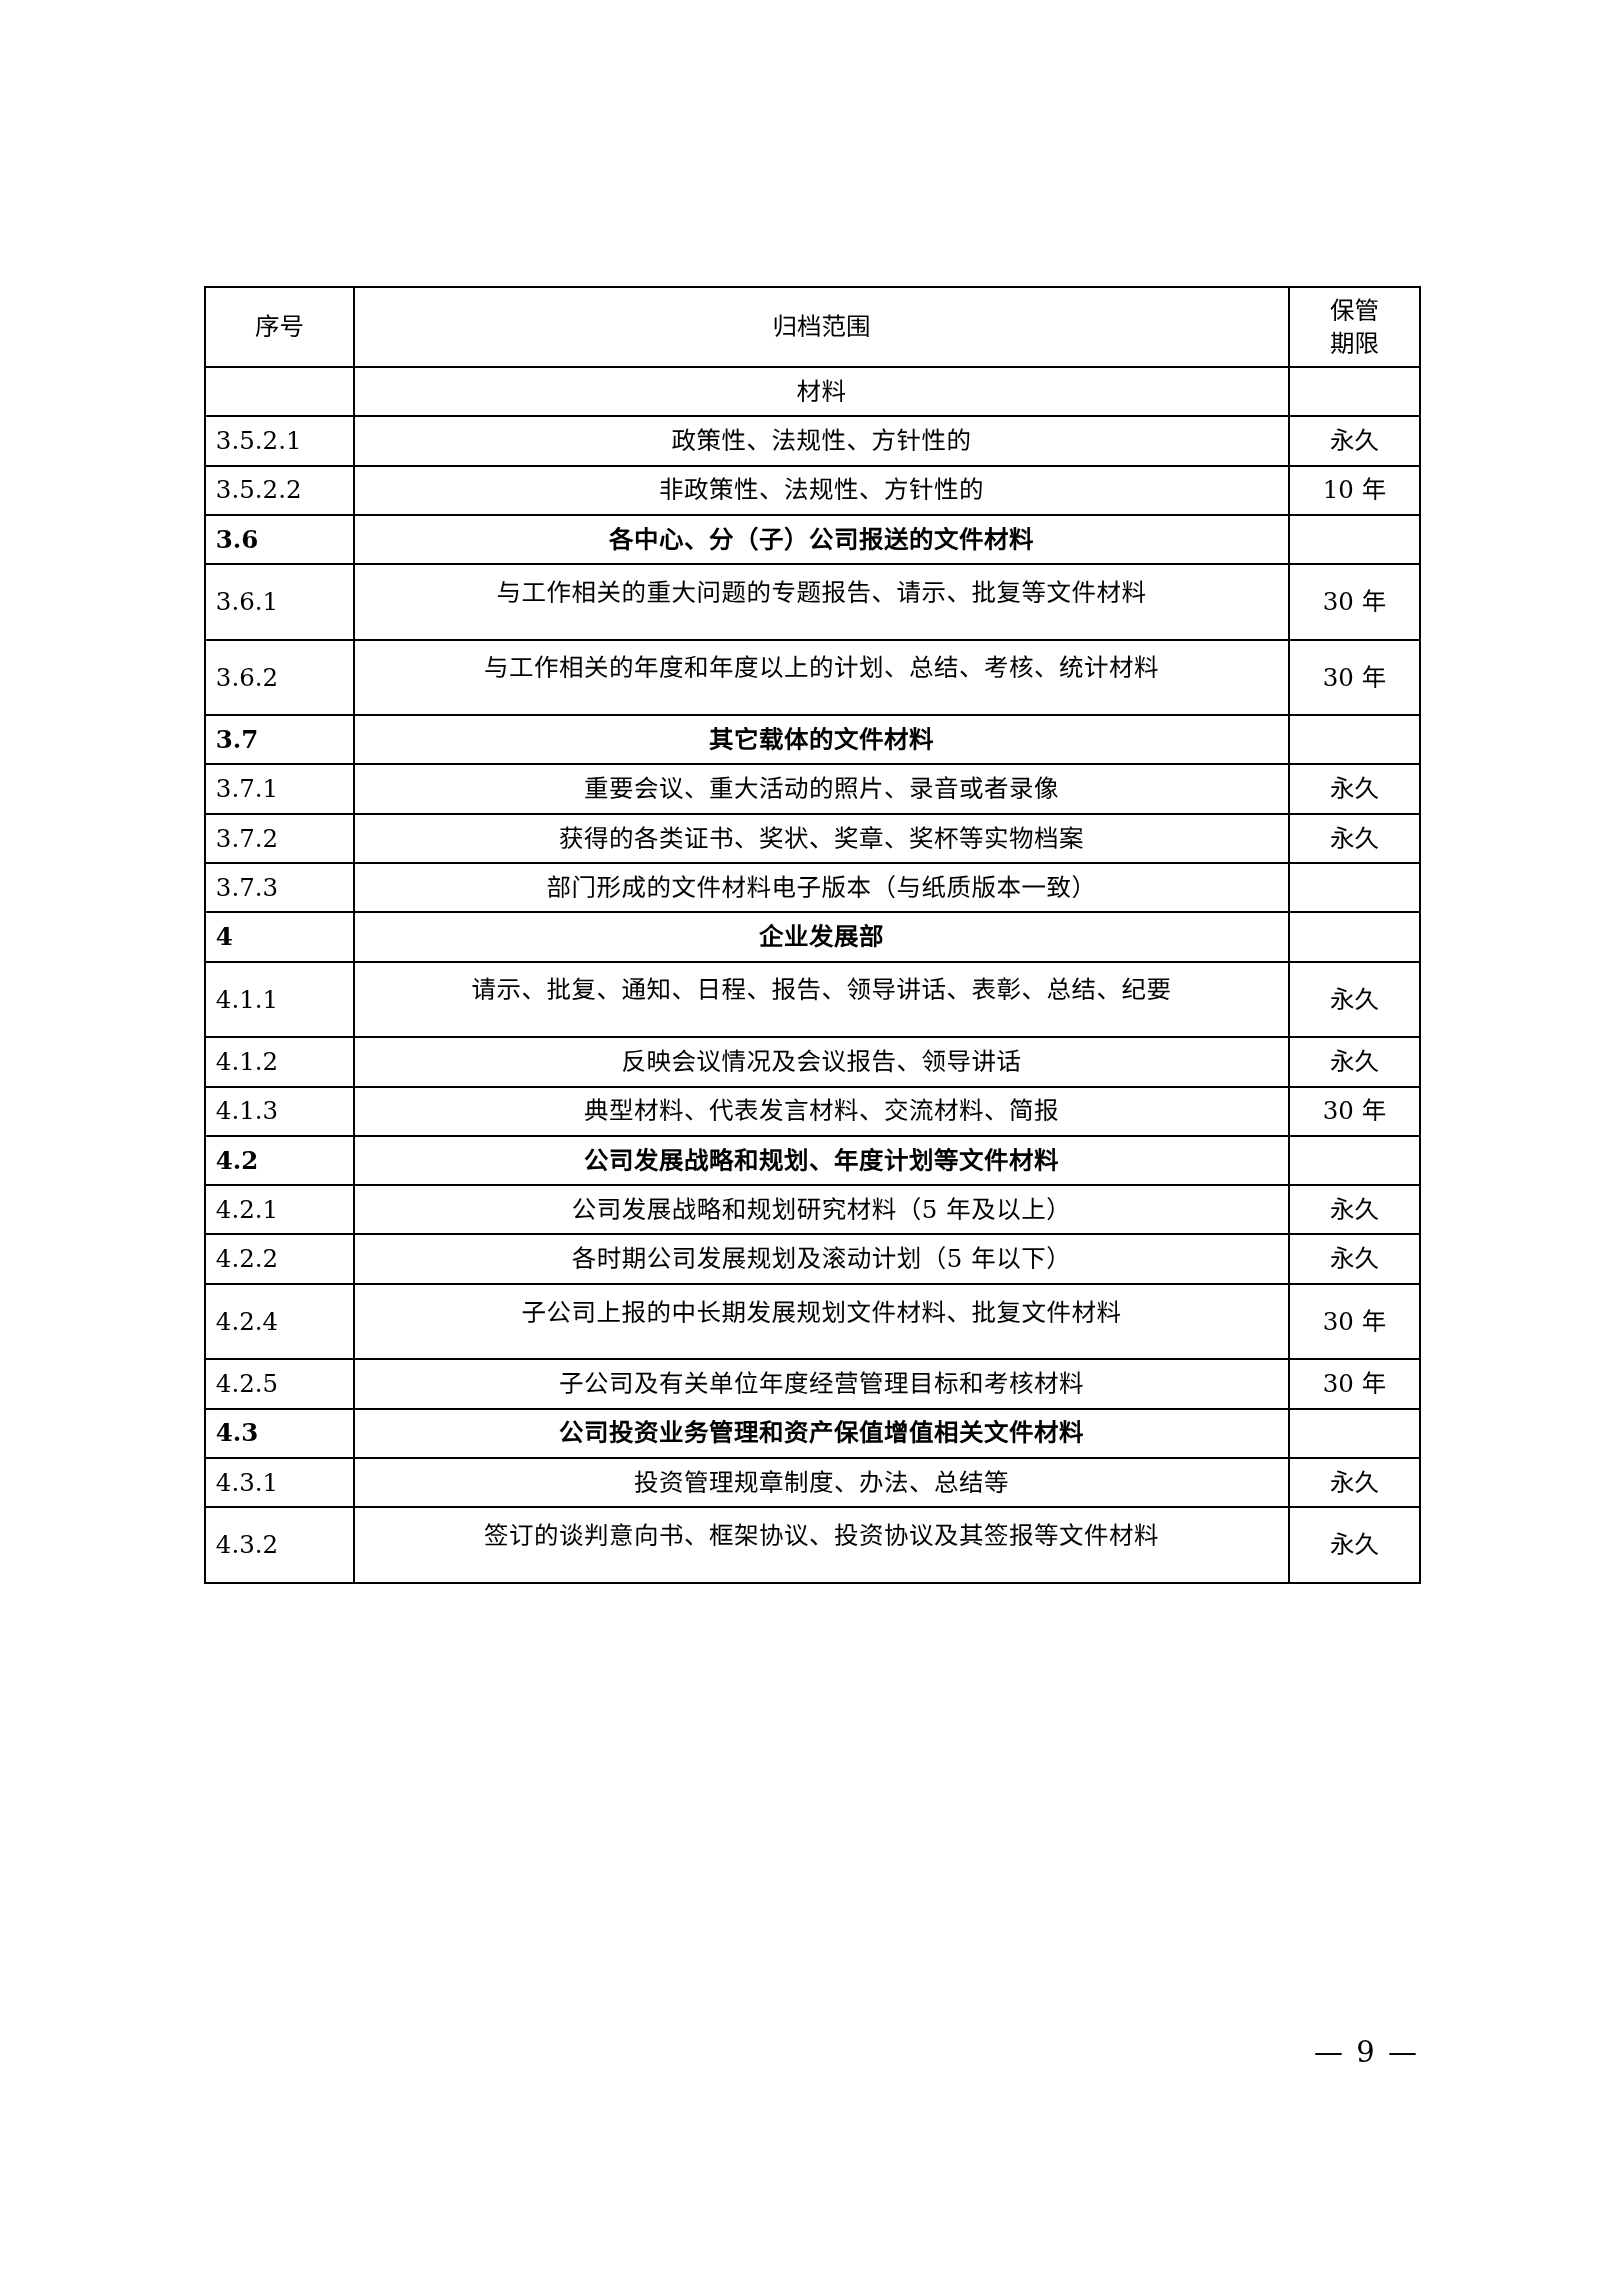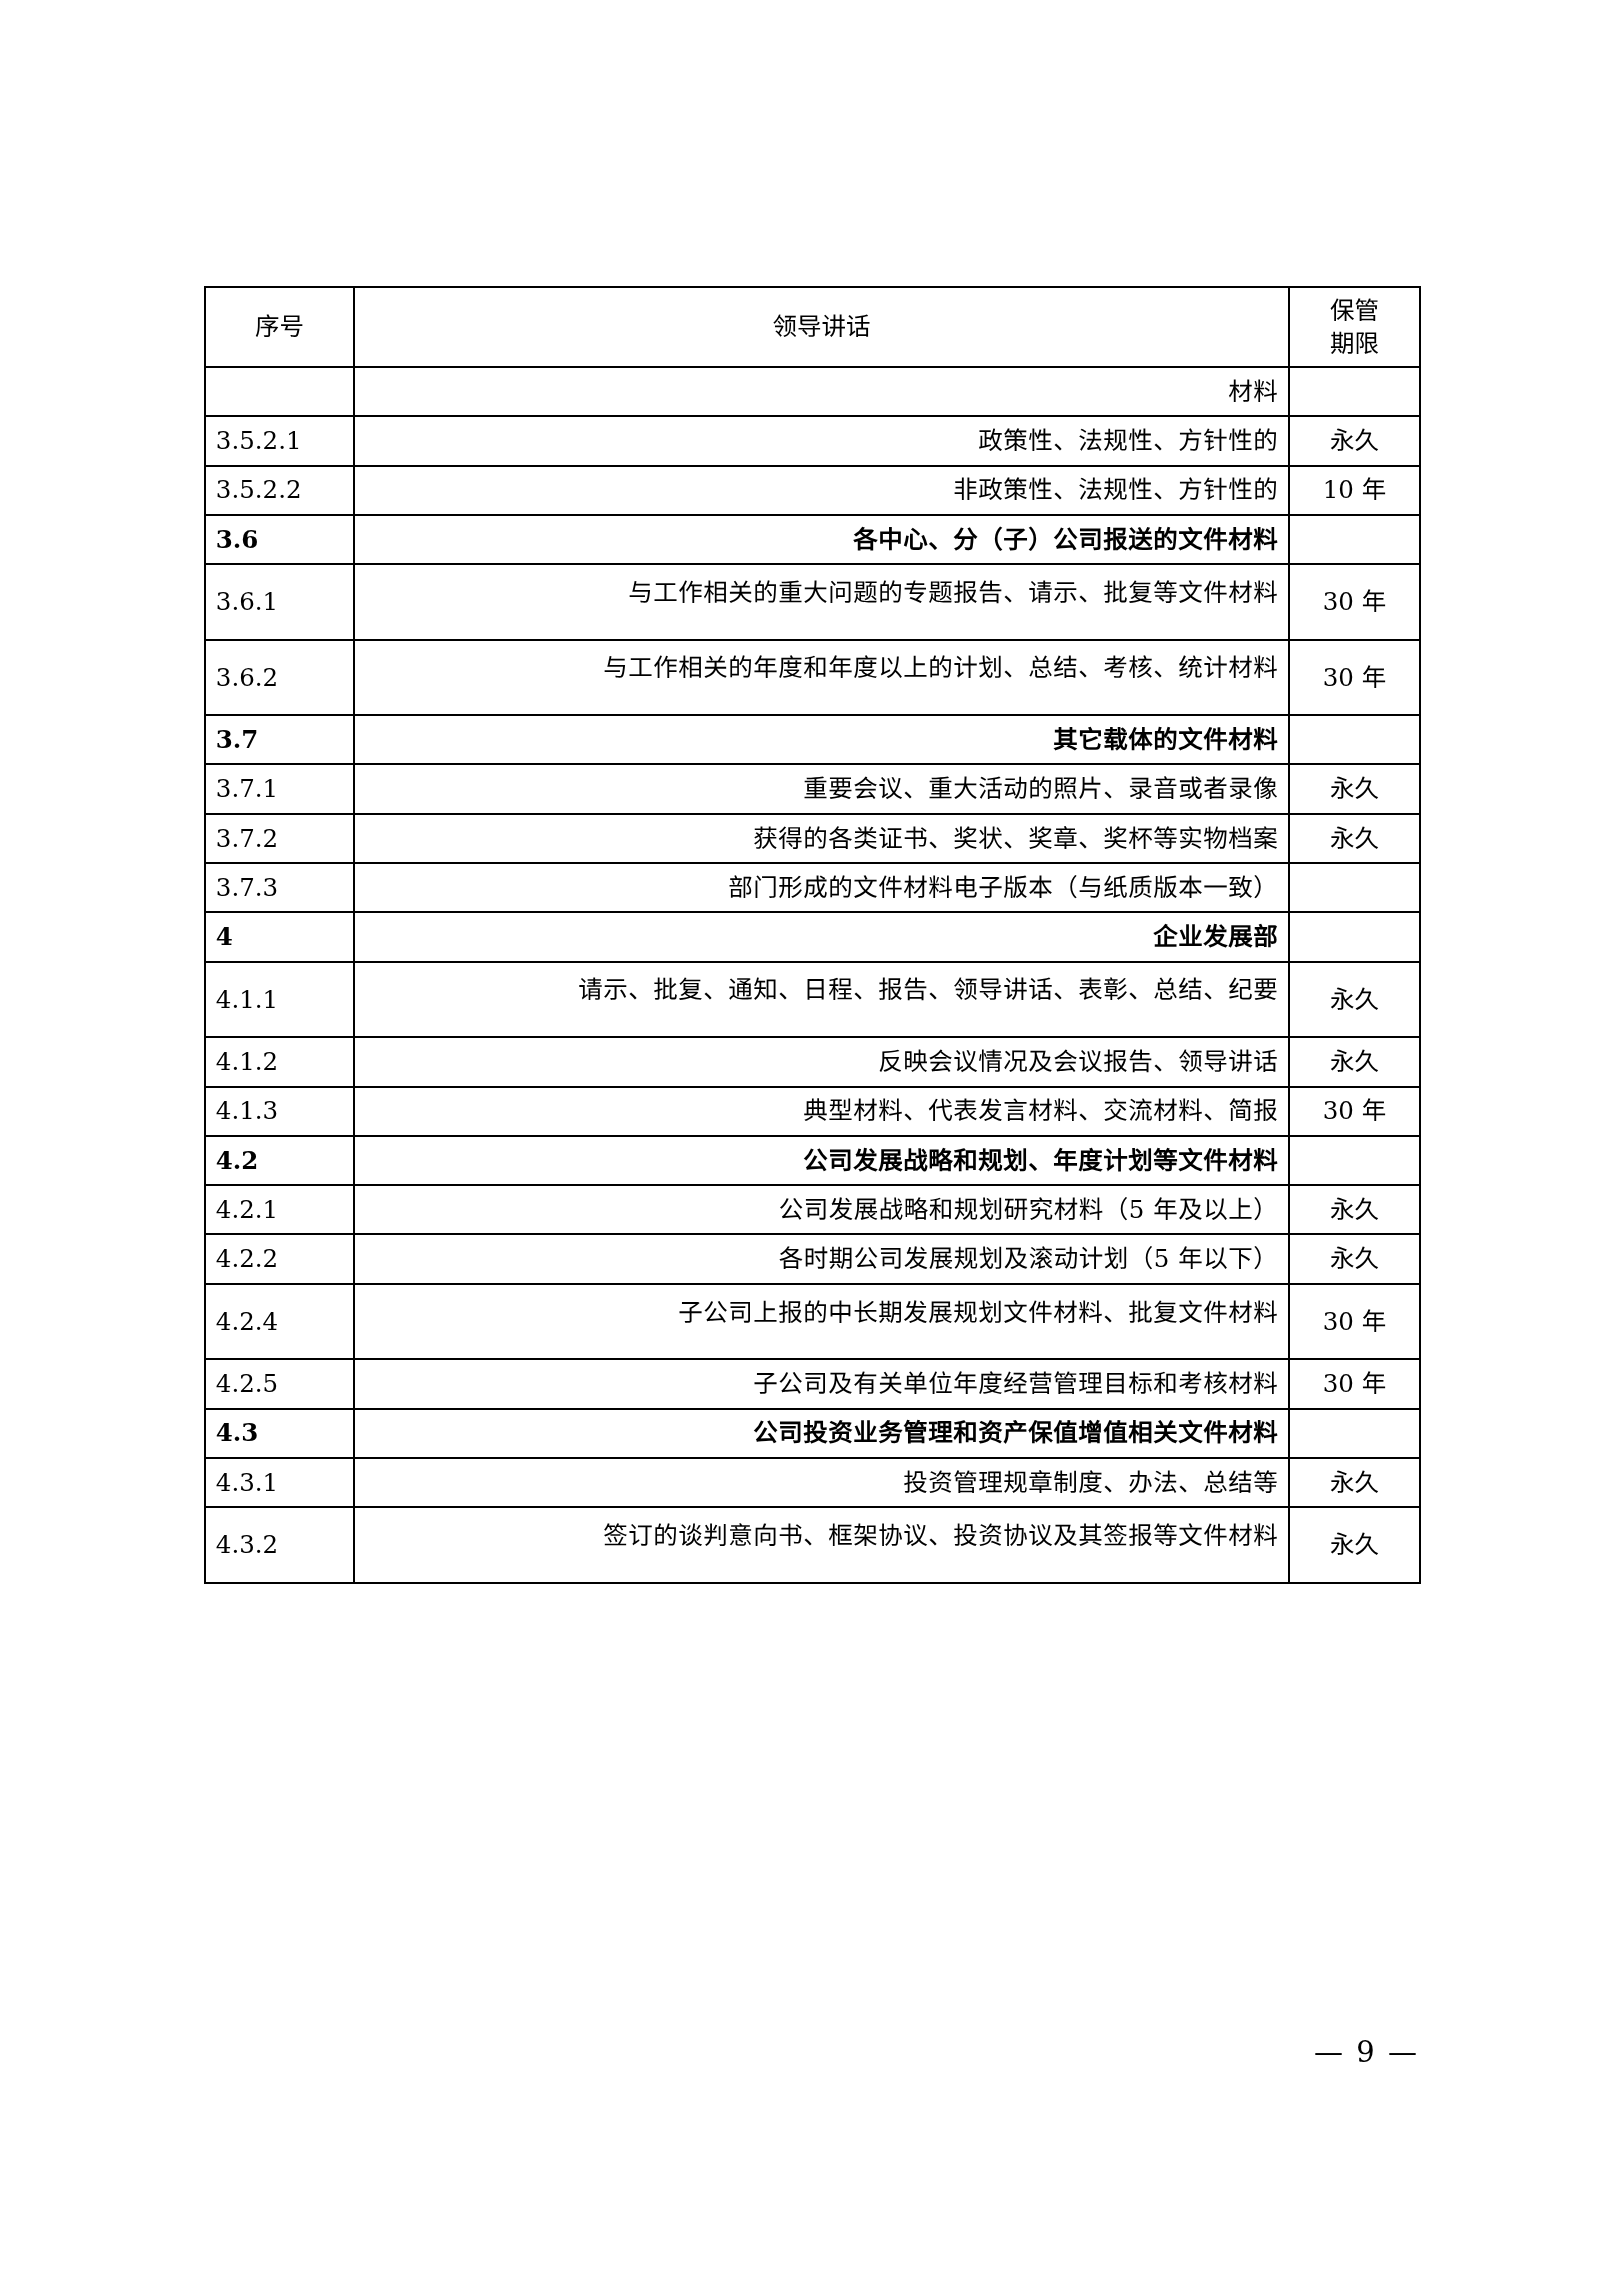--- a/index.html
+++ b/index.html
@@ -57,21 +57,21 @@
     line-height: 1.35;
   }
   td.num {
     text-align: left;
     padding-left: 11.8px;
     font-family: "DejaVu Serif", "Liberation Serif", serif;
     font-size: 24.5px;
     border-radius: 10px;
   }
   td.scope {
-    text-align: right;
+    text-align: center;
     padding-left: 13.7px;
     letter-spacing: 0.5px;
   }
   td.term {
     text-align: center;
     font-size: 24.5px;
     white-space: nowrap;
   }
   tr.bold td.scope, tr.bold td.num {
     font-weight: bold;
@@ -100,21 +100,21 @@
   <div class="table-wrap">
     <table class="archive">
       <colgroup>
         <col class="c-num">
         <col class="c-scope">
         <col class="c-term">
       </colgroup>
       <thead>
         <tr>
           <th class="head">序号</th>
-          <th class="head">领导讲话</th>
+          <th class="head">归档范围</th>
           <th class="head">
             <span class="two-line">保管</span>
             <span class="two-line">期限</span>
           </th>
         </tr>
       </thead>
       <tbody>
           <tr>
             <td class="num"></td>
             <td class="scope">材料</td>

